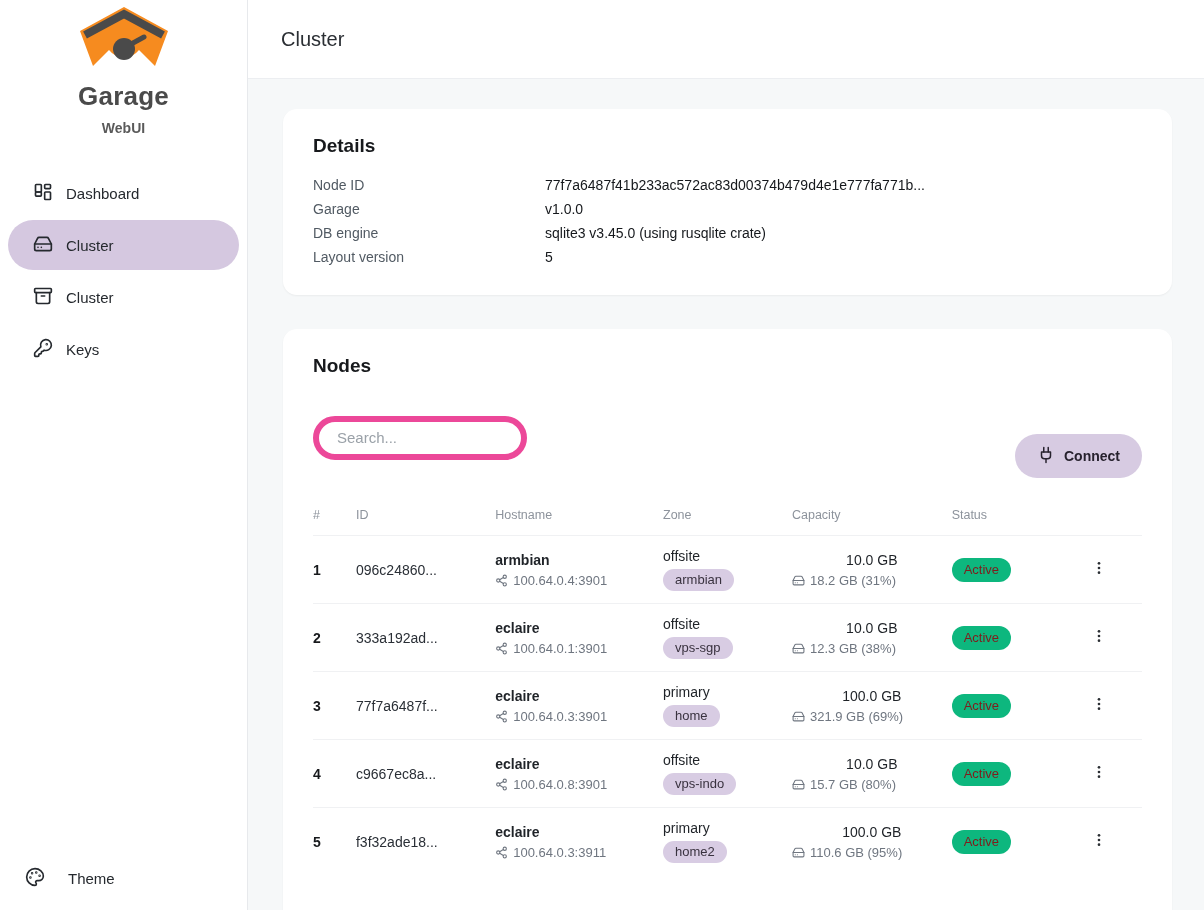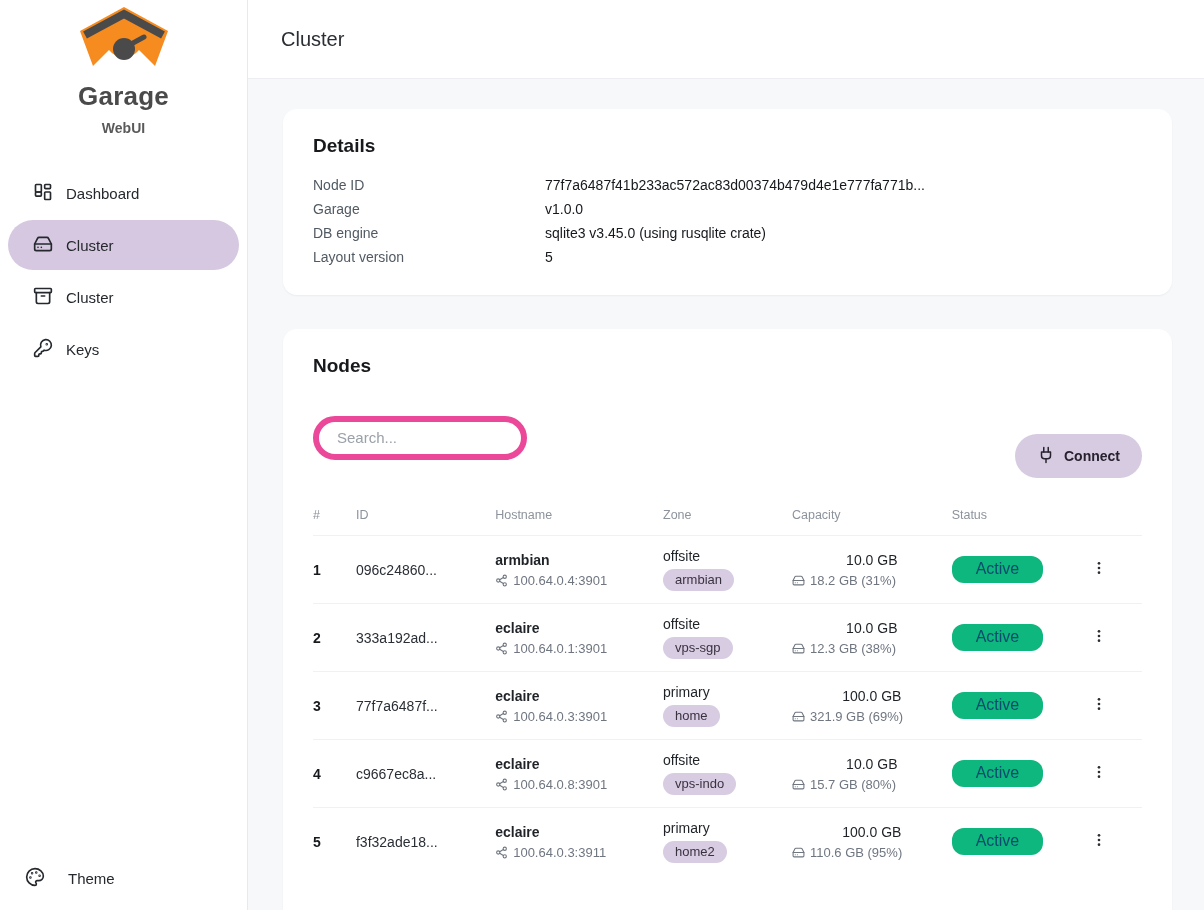--- a/index.html
+++ b/index.html
@@ -73,22 +73,22 @@
   td.c-id { color:#2a2f36; }
   .host-name { font-weight:bold; color:#1f2328; font-size:14px; }
   .sub-line { display:flex; align-items:center; gap:5px; margin-top:5px;
     font-size:13px; color:#6f7680; }
   .sub-line svg { width:13px; height:13px; stroke:#6f7680; fill:none;
     stroke-width:2; stroke-linecap:round; stroke-linejoin:round; flex:none; }
   .zone-name { color:#1f2328; }
   .zone-pill { display:inline-block; margin-top:5px; background:#d8cce3; color:#39323f;
     font-size:13px; padding:3px 12px 4px; border-radius:12px; }
   .cap-total { color:#1f2328;text-align:center; }
-  .status-badge { display:inline-block; background:#0db77e; color:#0c4a6e;
-    font-size:16px; padding:4px 24px 5px; border-radius:12px; }
+  .status-badge { display:inline-block; background:#0db77e; color:#7f1d1d;
+    font-size:13px; padding:4px 12px 5px; border-radius:12px; }
   .menu-btn { background:none; border:none; cursor:pointer; padding:4px 10px; }
   .menu-btn svg { width:16px; height:16px; fill:#2a2e33; }
 </style>
 </head>
 <body>
 
 <div class="app">
 
   <aside class="sidebar">
     <div class="logo-wrap">

